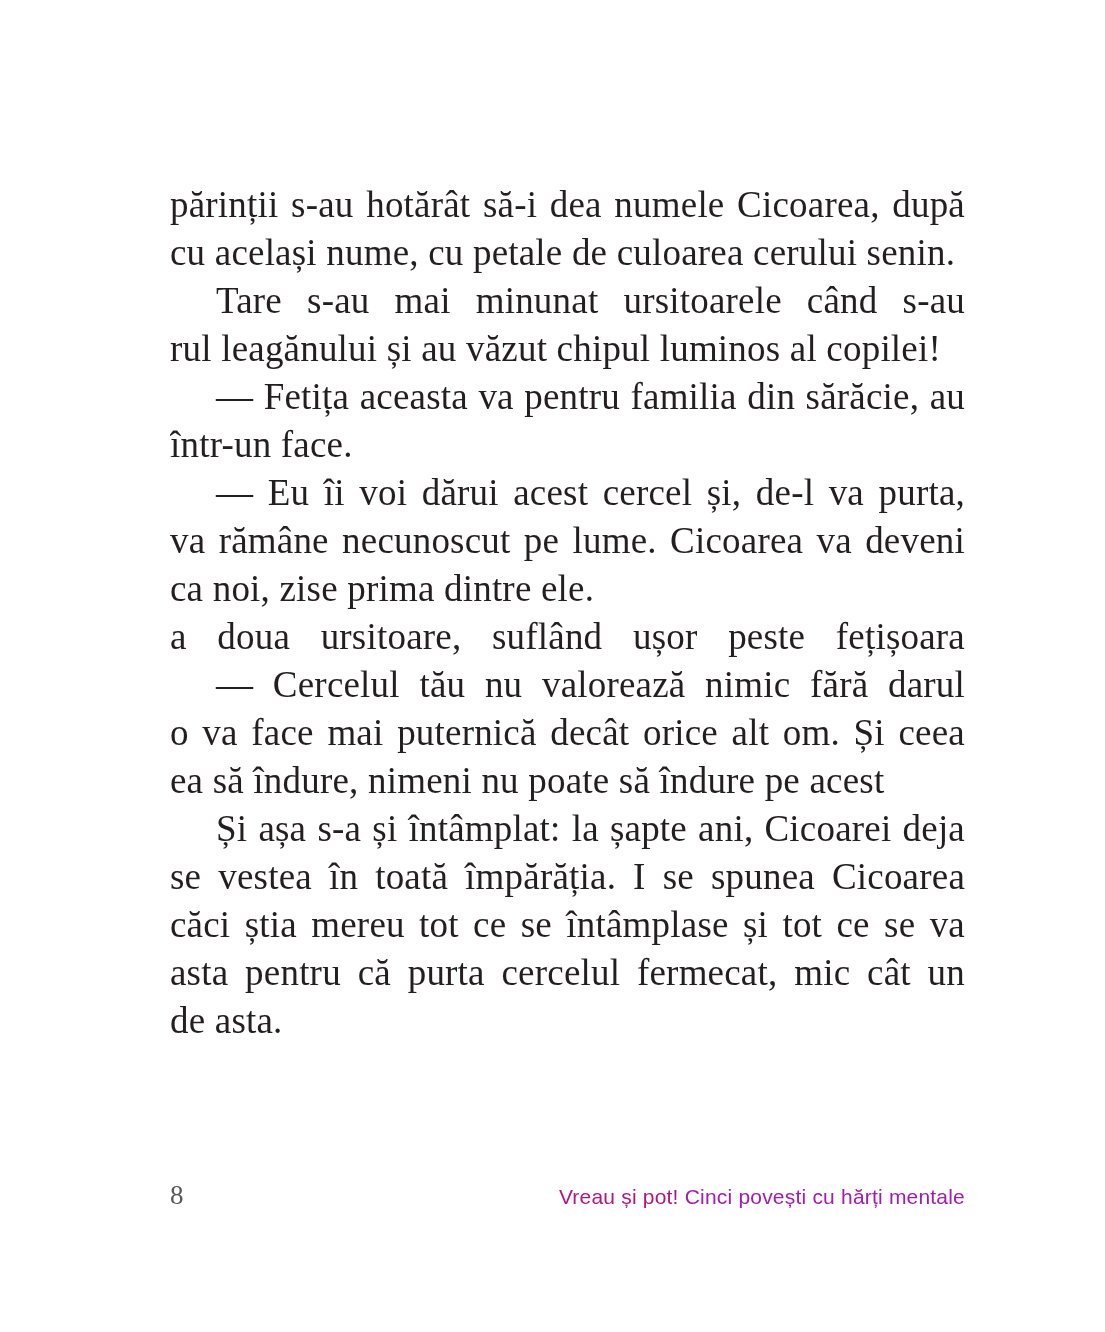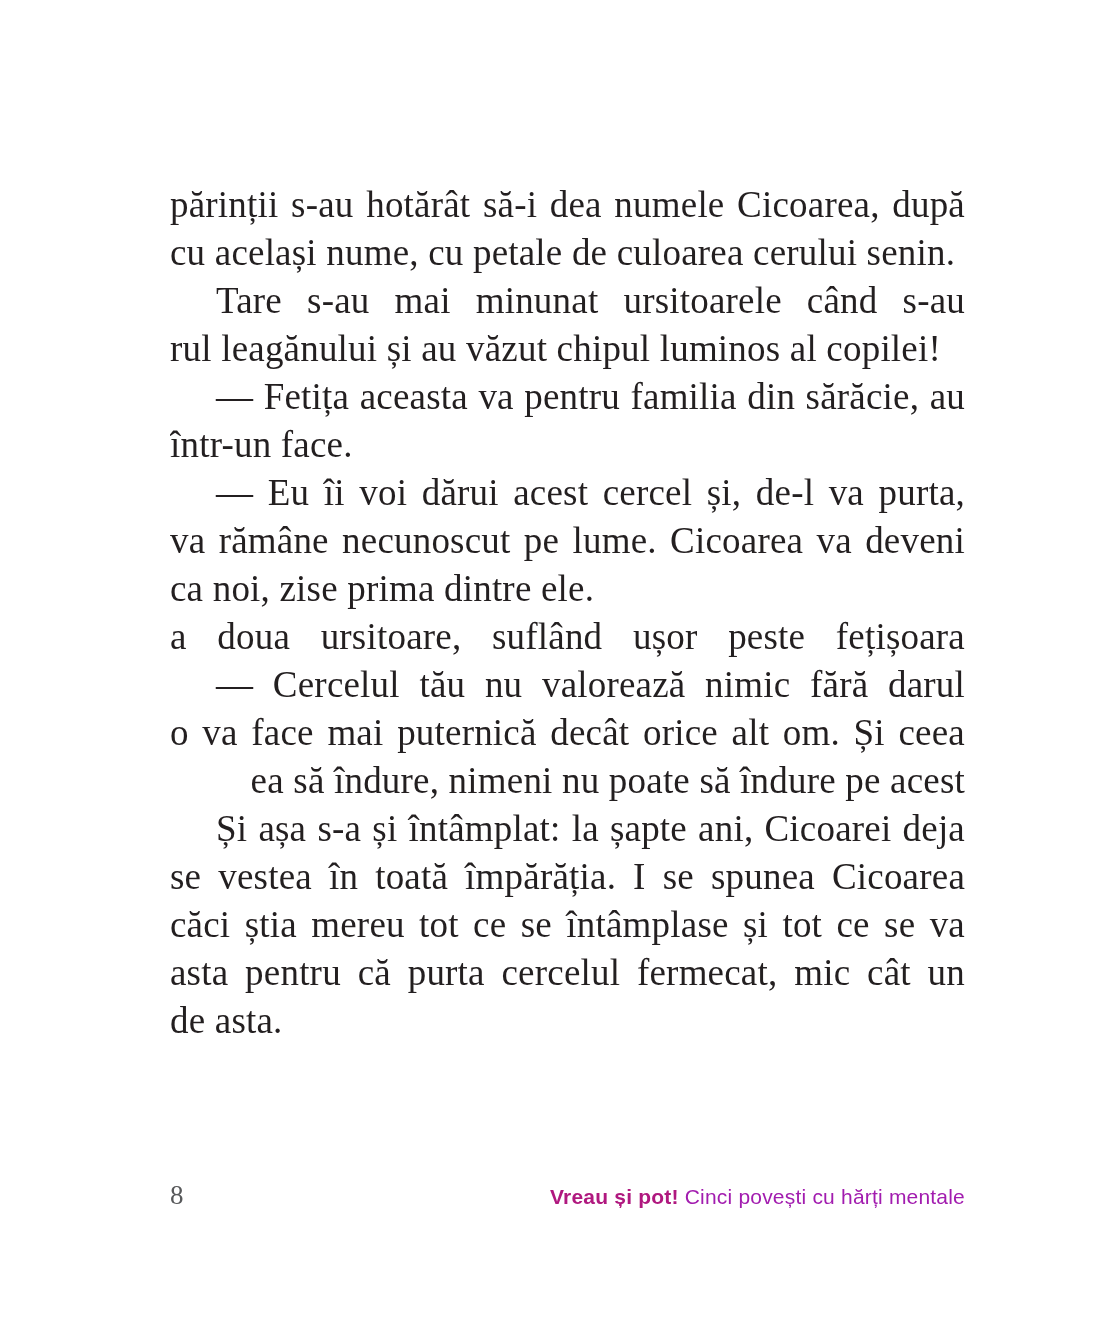--- a/index.html
+++ b/index.html
@@ -30,21 +30,21 @@
     padding: 0;
   }
   .line {
     text-align: justify;
     text-align-last: justify;
     white-space: normal;
     overflow: hidden;
     height: 48px;
   }
   .line.final {
-    text-align: right;
+    text-align: left;
     text-align-last: left;
   }
   .line.indent {
     padding-left: 46px;
   }
   .page-footer {
     position: absolute;
     left: 170px;
     top: 1180px;
     width: 795px;
@@ -56,21 +56,21 @@
     font-family: "Liberation Serif", "DejaVu Serif", serif;
     font-size: 27px;
     color: #58595b;
   }
   .footer-title {
     font-family: "Liberation Sans", "DejaVu Sans", sans-serif;
     font-size: 21px;
     letter-spacing: 0.2px;
   }
   .footer-title .brand {
-    font-weight: 700;
+    font-weight: 400;
   }
   .footer-title .subtitle {
     font-weight: 400;
   }
 </style>
 </head>
 <body>
 
 <div class="book-page">
 

